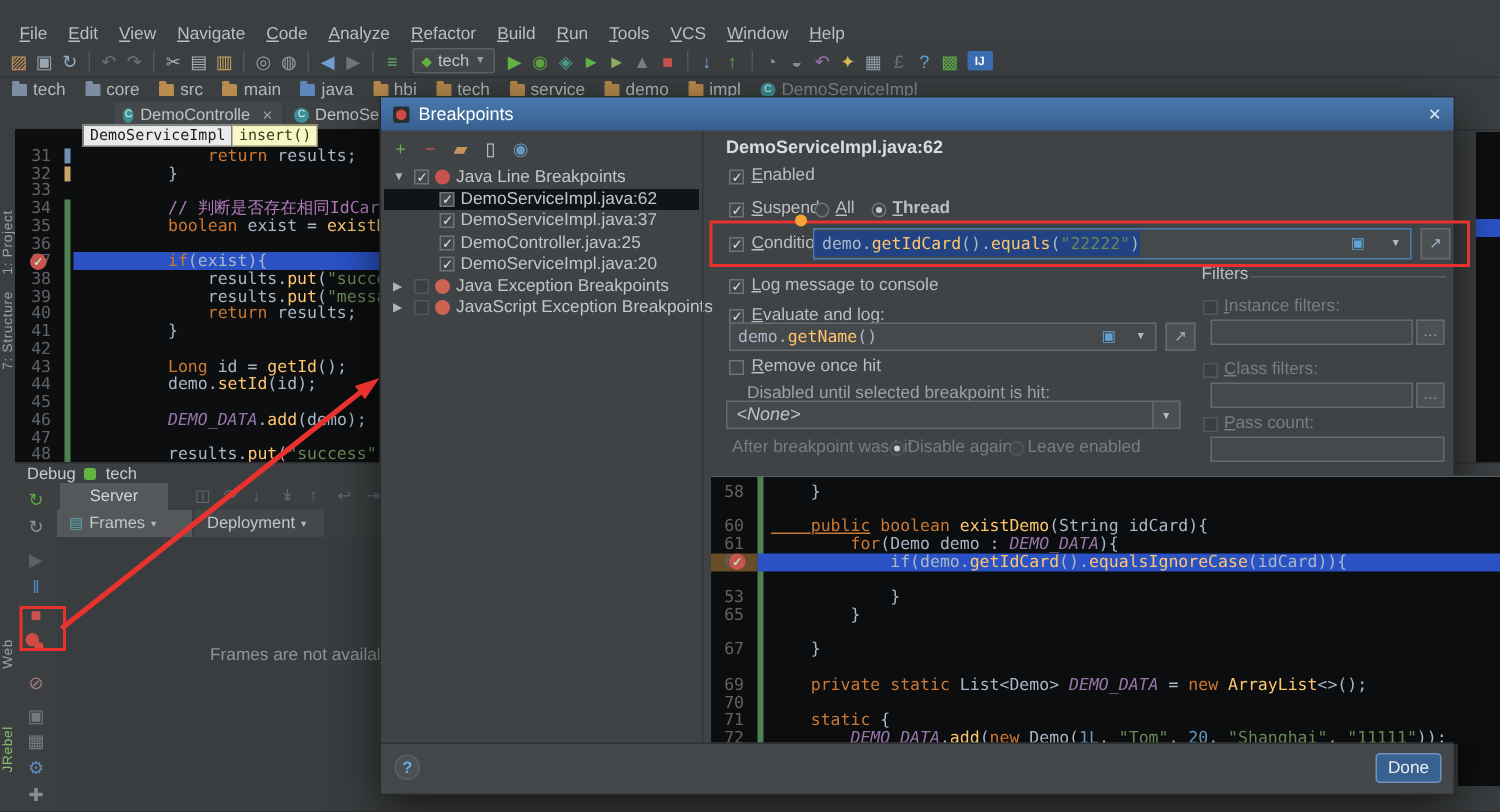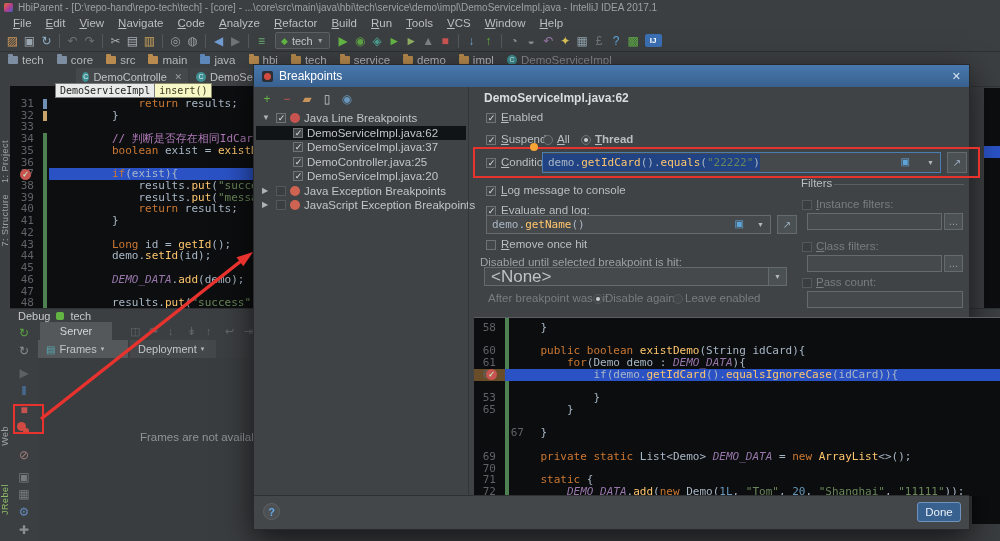--- a/index.html
+++ b/index.html
@@ -1,21 +1,21 @@
 <!DOCTYPE html>
 <html><head>
 <meta charset="utf-8">
 <style>
   html,body{margin:0;padding:0;background:#222;}
   #app{position:relative;width:1000px;height:541px;background:#3c3f41;overflow:hidden;
        font-family:"Liberation Sans",sans-serif;color:#bbbec2;font-size:12px;}
   .abs{position:absolute;}
   .mono{font-family:"DejaVu Sans Mono",monospace;}
   
-  .sy-k{color:#cc7832;} .sy-ku{color:#cc7832;}
+  .sy-k{color:#cc7832;} .sy-ku{color:#cc7832;text-decoration:underline;}
   .sy-d{color:#a9b7c6;} .sy-s{color:#6a8759;} .sy-n{color:#6897bb;}
   .sy-m{color:#ffc66d;} .sy-f{color:#9876aa;font-style:italic;} .sy-c{color:#b07ab8;}
   
   #titlebar{left:0;top:0;width:1000px;height:15px;background:#3c3f41;font-size:10px;color:#9da1a4;
             display:flex;align-items:center;gap:5px;padding-left:4px;box-sizing:border-box;}
   #applogo{width:9px;height:9px;border-radius:2px;background:linear-gradient(135deg,#e06c34,#b13c8e 55%,#3b62c9);}
   #menubar{left:0;top:15px;width:1000px;height:15px;display:flex;align-items:center;padding-left:6px;}
   .mi{padding:0 7px;color:#bbbec2;font-size:11.5px;}
   .mi::first-letter{text-decoration:underline;}
   #toolbar{left:0;top:30px;width:1000px;height:22px;border-bottom:1px solid #2e3133;display:flex;align-items:center;padding-left:4px;box-sizing:border-box;}
@@ -117,24 +117,20 @@
   
   .redrect{position:absolute;border:2px solid #e8322e;z-index:60;pointer-events:none;}
   #orangedot{position:absolute;left:530px;top:143px;width:8px;height:8px;border-radius:50%;background:#f7a336;z-index:61;}
   #overlay{position:absolute;left:0;top:0;z-index:55;pointer-events:none;}
 </style>
 </head>
 <body>
 
 <div id="app">
 
-  <div id="titlebar" class="abs">
-    <span id="applogo"></span>
-    <span>HbiParent - [D:\repo-hand\repo-tech\tech] - [core] - ...\core\src\main\java\hbi\tech\service\demo\impl\DemoServiceImpl.java - IntelliJ IDEA 2017.1</span>
-  </div>
 
   <div id="menubar" class="abs">
       <span class="mi">File</span>
       <span class="mi">Edit</span>
       <span class="mi">View</span>
       <span class="mi">Navigate</span>
       <span class="mi">Code</span>
       <span class="mi">Analyze</span>
       <span class="mi">Refactor</span>
       <span class="mi">Build</span>
@@ -420,23 +416,23 @@
     <div class="fld" style="left:232px;top:150px;width:285px;height:19px;">
       <span class="ph" id="evalsegs"><span class="sy-d">demo.</span><span class="sy-m">getName</span><span class="sy-d">()</span></span>
       <span style="position:absolute;right:26px;top:2px;font-size:10px;color:#5ea4d8;">▣</span>
       <span style="position:absolute;right:6px;top:5px;" class="caret">▼</span>
     </div>
     <div class="fldbtn" style="left:523px;top:150px;width:20px;height:19px;line-height:17px;">↗</div>
 
     <span class="cb" style="left:232px;top:175px;"></span>
     <span class="plabel" style="left:247px;top:173px;">Remove once hit</span>
 
-    <span class="plabel nd" style="left:226px;top:191px;color:#9da1a4;">Disabled until selected breakpoint is hit:</span>
+    <span class="plabel nd" style="left:244px;top:191px;color:#9da1a4;">Disabled until selected breakpoint is hit:</span>
     <div class="fld" style="left:230px;top:202px;width:303px;height:19px;">
-      <span style="font-size:17px;line-height:17px;padding-left:6px;color:#bfc3c6;display:inline-block;">&lt;None&gt;</span>
+      <span style="font-size:12px;line-height:17px;padding-left:6px;color:#bfc3c6;display:inline-block;font-style:italic;">&lt;None&gt;</span>
       <span style="position:absolute;right:0;top:0;width:17px;height:17px;background:#4b5052;border-left:1px solid #646a6e;text-align:center;"><span class="caret" style="line-height:17px;">▼</span></span>
     </div>
 
     <span class="plabel nd dis" style="left:234px;top:227px;">After breakpoint was hit</span>
     <span class="rad on gray" style="left:339px;top:229px;"></span>
     <span class="plabel nd dis" style="left:351px;top:227px;">Disable again</span>
     <span class="rad gray" style="left:419px;top:229px;"></span>
     <span class="plabel nd dis" style="left:431px;top:227px;">Leave enabled</span>
 
     <span class="plabel nd" style="left:547px;top:112px;">Filters</span>
@@ -457,21 +453,21 @@
         <div style="position: absolute; left: 31px; top: 0px; width: 4px; height: 178px; background: rgb(78, 128, 82);"></div>
         <div class="crow" style="top: 4px;"><span class="lnum" style="width: 20px;">58</span><span class="codetxt" style="left: 40px;"><span class="sy-d">    }</span></span></div>
         <div class="crow" style="top: 27.44px;"><span class="lnum" style="width: 20px;">60</span><span class="codetxt" style="left: 40px;"><span class="sy-ku">    public</span><span class="sy-k"> boolean </span><span class="sy-m">existDemo</span><span class="sy-d">(String idCard){</span></span></div>
         <div class="crow" style="top: 39.16px;"><span class="lnum" style="width: 20px;">61</span><span class="codetxt" style="left: 40px;"><span class="sy-k">        for</span><span class="sy-d">(Demo demo : </span><span class="sy-f">DEMO_DATA</span><span class="sy-d">){</span></span></div>
         <div class="hlbar" style="left: 31px; right: 0px; top: 50.88px; height: 11.72px;"></div>
         <div style="position: absolute; left: 0px; top: 50.88px; width: 31px; height: 11.72px; background: rgb(104, 77, 40);"></div>
         <div class="crow" style="top: 50.88px;"><span class="lnum" style="width: 20px;">62</span><span class="codetxt" style="left: 40px;"><span class="sy-d">            if(demo.</span><span class="sy-m">getIdCard</span><span class="sy-d">().</span><span class="sy-m">equalsIgnoreCase</span><span class="sy-d">(idCard)){</span></span></div>
         <span class="bpdot" style="left: 12px; top: 51.38px;">✓</span>
         <div class="crow" style="top: 74.32px;"><span class="lnum" style="width: 20px;">53</span><span class="codetxt" style="left: 40px;"><span class="sy-d">            }</span></span></div>
         <div class="crow" style="top: 86.04px;"><span class="lnum" style="width: 20px;">65</span><span class="codetxt" style="left: 40px;"><span class="sy-d">        }</span></span></div>
-        <div class="crow" style="top: 109.48px;"><span class="lnum" style="width: 20px; margin-left: 28px;">67</span><span class="codetxt" style="left: 40px;"><span class="sy-d">    }</span></span></div>
+        <div class="crow" style="top: 109.48px;"><span class="lnum" style="width: 20px;">67</span><span class="codetxt" style="left: 40px;"><span class="sy-d">    }</span></span></div>
         <div class="crow" style="top: 132.92px;"><span class="lnum" style="width: 20px;">69</span><span class="codetxt" style="left: 40px;"><span class="sy-k">    private static </span><span class="sy-d">List&lt;Demo&gt; </span><span class="sy-f">DEMO_DATA</span><span class="sy-d"> = </span><span class="sy-k">new </span><span class="sy-m">ArrayList</span><span class="sy-d">&lt;&gt;();</span></span></div>
         <div class="crow" style="top: 144.64px;"><span class="lnum" style="width: 20px;">70</span><span class="codetxt" style="left: 40px;"></span></div>
         <div class="crow" style="top: 156.36px;"><span class="lnum" style="width: 20px;">71</span><span class="codetxt" style="left: 40px;"><span class="sy-k">    static </span><span class="sy-d">{</span></span></div>
         <div class="crow" style="top: 168.08px;"><span class="lnum" style="width: 20px;">72</span><span class="codetxt" style="left: 40px;"><span class="sy-f">        DEMO_DATA</span><span class="sy-d">.</span><span class="sy-m">add</span><span class="sy-d">(</span><span class="sy-k">new </span><span class="sy-d">Demo(</span><span class="sy-n">1L</span><span class="sy-d">, </span><span class="sy-s">"Tom"</span><span class="sy-d">, </span><span class="sy-n">20</span><span class="sy-d">, </span><span class="sy-s">"Shanghai"</span><span class="sy-d">, </span><span class="sy-s">"11111"</span><span class="sy-d">));</span></span></div>
         <div style="position: absolute; right: 3px; top: 44px; width: 6px; height: 70px; background: rgb(95, 99, 101); opacity: 0.7;"></div>
       </div>
 
     <div id="dlgfoot">
       <div id="helpbtn">?</div>
       <div id="donebtn">Done</div>

